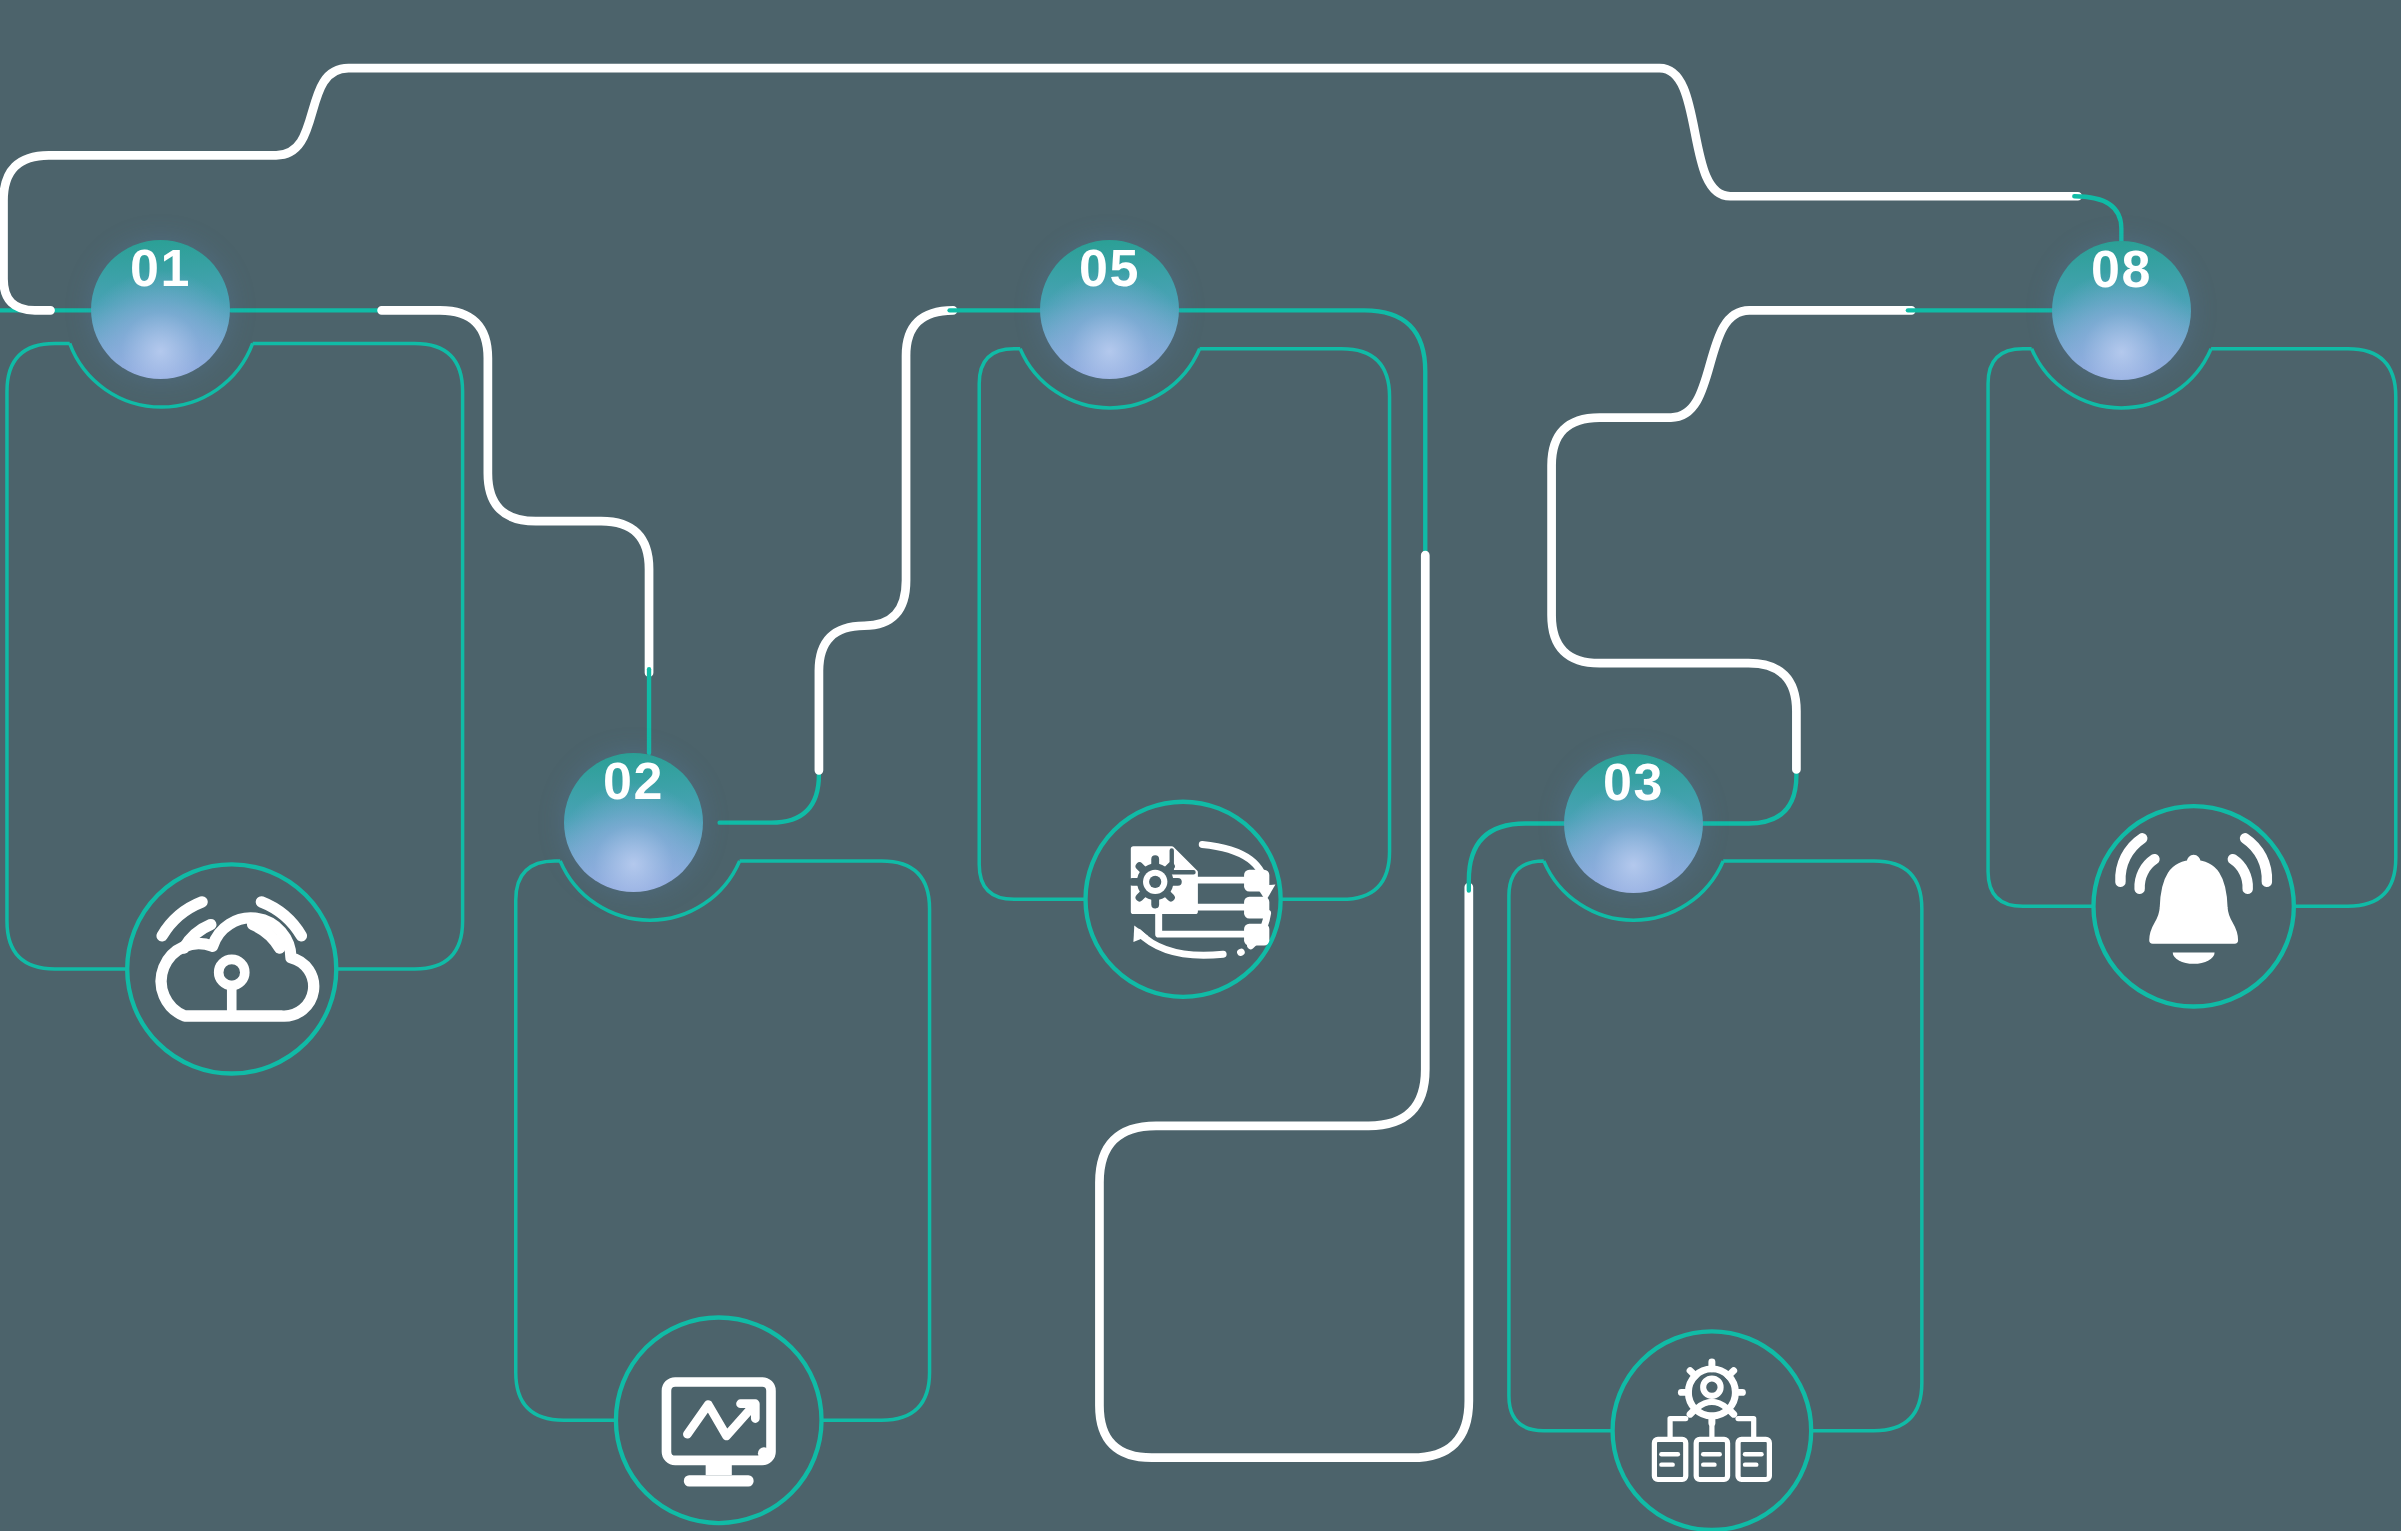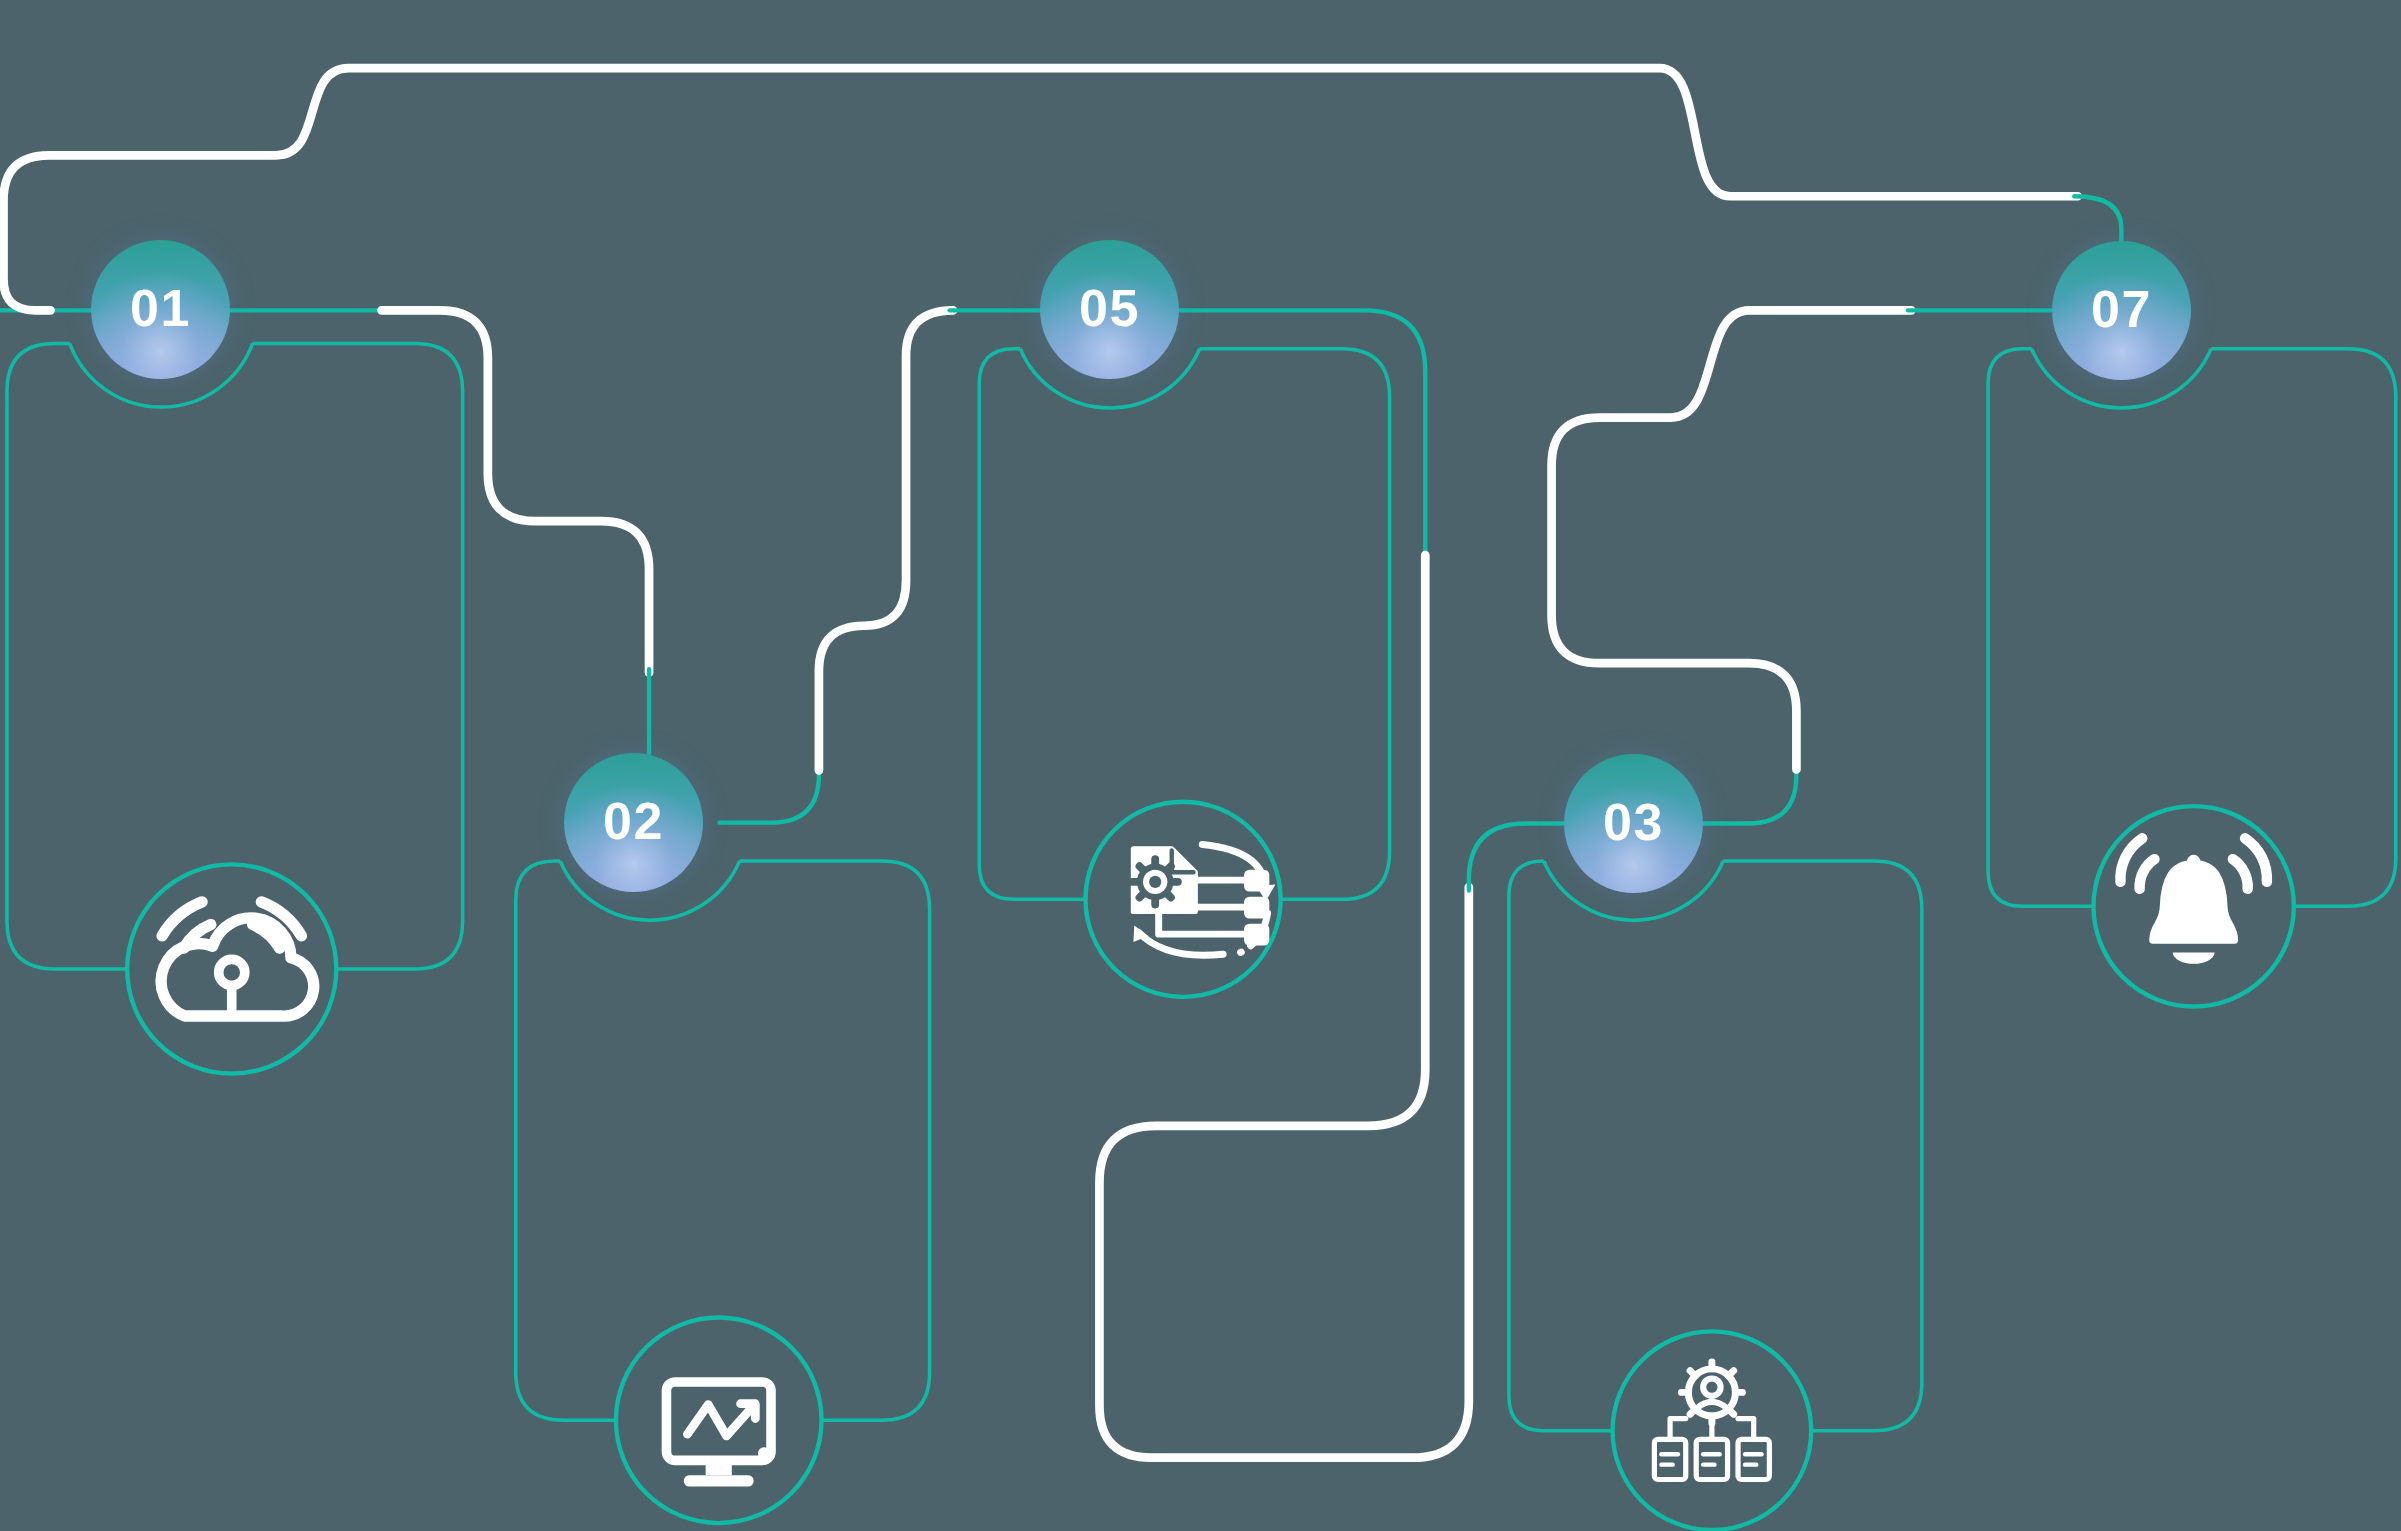--- a/index.html
+++ b/index.html
@@ -6,21 +6,21 @@
   body{
     width:2401px;height:1532px;
     background:#4c636b;
     font-family:"Liberation Sans", sans-serif;
     overflow:hidden;
   }
   .stage{position:relative;width:2401px;height:1532px;}
   .art{position:absolute;left:0;top:0;}
   .badge{
     position:absolute;width:139px;height:139px;border-radius:50%;
-    display:flex;align-items:center;justify-content:center;
+    display:flex;justify-content:center;
     color:#ffffff;font-weight:700;font-size:52px;letter-spacing:1.7px;
     background:
       radial-gradient(circle at 50% 80%, rgba(186,204,240,.9) 0%, rgba(150,176,226,.55) 30%, rgba(150,176,226,0) 62%),
       linear-gradient(178deg,#2ba096 2%, #49a2b5 45%, #8fabdf 95%);
     box-shadow:0 0 26px rgba(90,140,200,0.25);
   }
   .badge span{transform:translateY(-1.7px);}
 </style>
 </head>
 <body>
@@ -173,17 +173,17 @@
 <div class="badge" style="left:564px;top:753px;">
       <span>02</span>
     </div>
 <div class="badge" style="left:1040px;top:240px;">
       <span>05</span>
     </div>
 <div class="badge" style="left:1564px;top:754px;">
       <span>03</span>
     </div>
 <div class="badge" style="left:2052px;top:241px;">
-      <span>07</span>
+      <span>08</span>
     </div>
 
 </div>
 
 
 </body></html>

